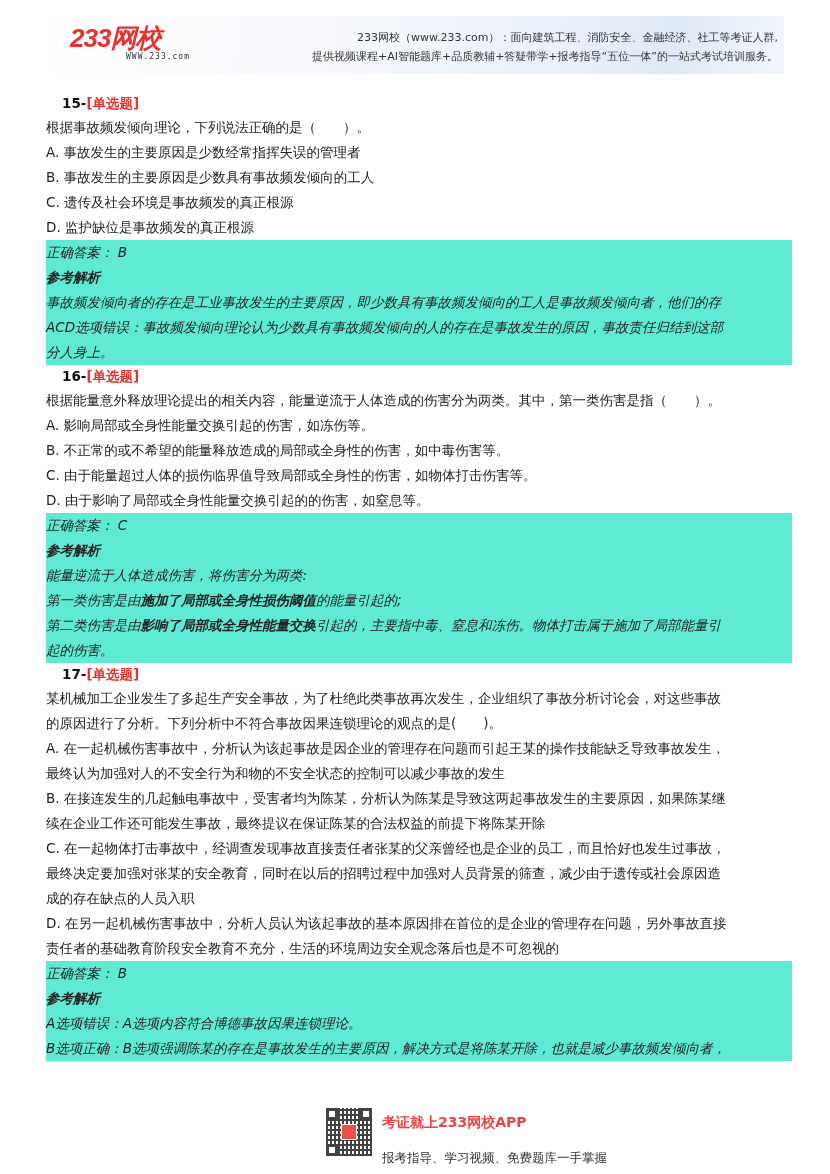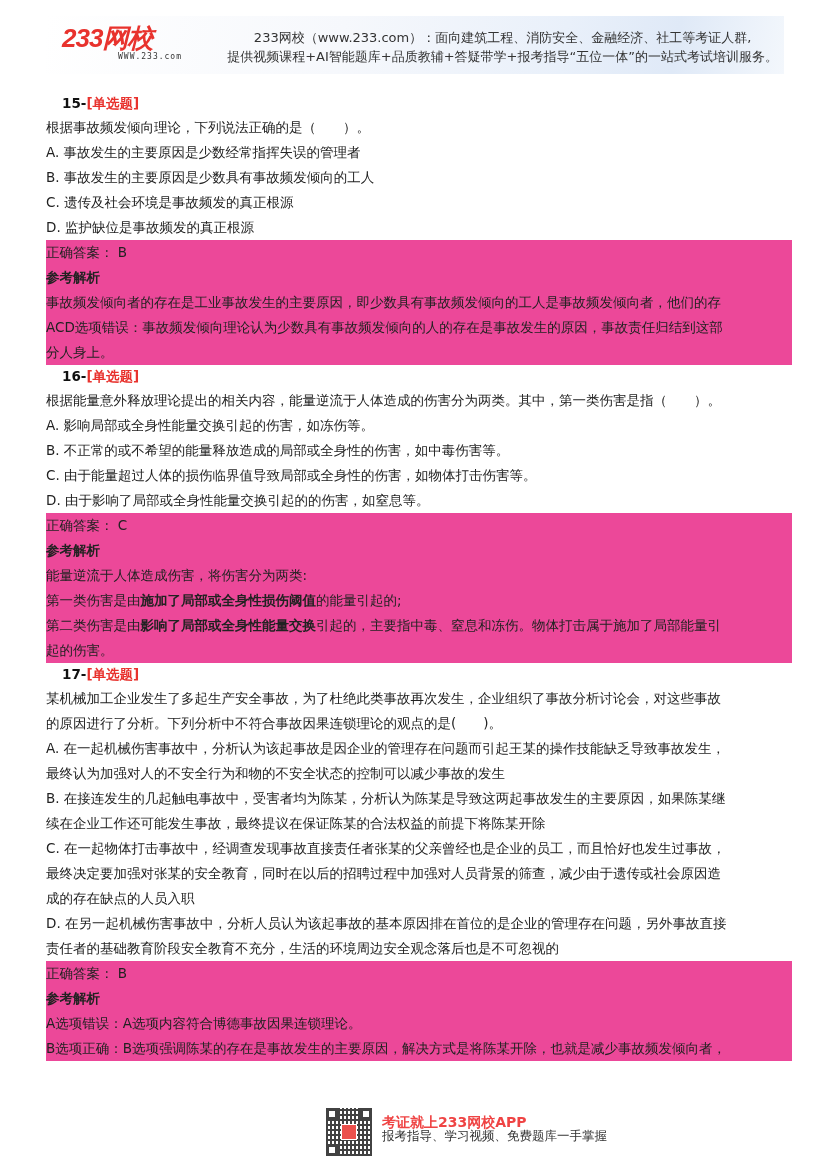--- a/index.html
+++ b/index.html
@@ -4,58 +4,58 @@
   <style>
     * { box-sizing: border-box; margin: 0; padding: 0; }
     body {
       width: 830px; height: 1174px; background: #ffffff; position: relative; overflow: hidden;
       font-family: "DejaVu Sans", "Liberation Sans", sans-serif; color: #222;
     }
     .header {
       position: absolute; left: 46px; top: 16px; width: 738px; height: 58px;
       background: linear-gradient(100deg, #ffffff 0%, #f6f8fc 40%, #e9f0fa 70%, #dfe9f7 85%, #f3f7fc 100%);
     }
-    .logo { position: absolute; left: 16px; top: 8px; width: 120px; height: 44px; }
+    .logo { position: absolute; left: 24px; top: 8px; width: 120px; height: 44px; }
     .logo-main {
       font-family: "Liberation Sans", sans-serif; font-weight: bold; font-style: italic;
       color: #e8322d; font-size: 26px; letter-spacing: -1px; line-height: 28px;
     }
     .logo-sub {
       font-family: "DejaVu Sans Mono", monospace; font-size: 8px; color: #333;
       letter-spacing: 1px; margin-left: 18px; line-height: 10px; text-align: right;
     }
     .slogan {
-      position: absolute; right: 6px; top: 12px; text-align: center;
-      font-size: 13px; color: #333; line-height: 19px;
+      position: absolute; right: 6px; top: 12px; text-align: right;
+      font-size: 11px; color: #333; line-height: 19px;
     }
     .content { position: absolute; left: 46px; top: 92px; width: 746px; }
     .q-head { font-size: 13.5px; font-weight: bold; color: #111; height: 23px; line-height: 23px; margin-left: 16px; }
     .q-tag { color: #e8322d; }
     .line { font-size: 13.5px; line-height: 25px; color: #222; }
-    .block { background: #ec4899; }
+    .block { background: #5eead4; font-style: italic; }
     .ans-line { font-size: 13.5px; line-height: 25px; }
     .analysis-title { font-size: 13.5px; font-weight: bold; line-height: 25px; }
     b { font-weight: bold; }
     .footer { position: absolute; left: 326px; top: 1108px; width: 300px; height: 54px; }
     .qr {
       position: absolute; left: 0; top: 0; width: 46px; height: 48px;
       background:
         repeating-linear-gradient(0deg, #222 0 2px, transparent 2px 5px),
         repeating-linear-gradient(90deg, #222 0 2px, #fff 2px 4px);
       opacity: 0.85;
     }
     .qr-center {
       position: absolute; left: 15px; top: 16px; width: 16px; height: 16px;
       background: #e8322d; border: 1px solid #fff;
     }
     .qr-corner { position: absolute; width: 12px; height: 12px; border: 3px solid #222; background: #fff; }
     .footer-title {
       position: absolute; left: 56px; top: 6px; font-size: 14px; font-weight: bold; color: #ef4444;
     }
-    .footer-sub { position: absolute; left: 56px; top: 20px; font-size: 12.5px; color: #333; font-family: Liberation Serif, serif; }
+    .footer-sub { position: absolute; left: 56px; top: 42px; font-size: 12.5px; color: #333; font-family: Liberation Serif, serif; }
   </style>
 </head>
 <body>
 
 <div class="header">
   <div class="logo">
     <div class="logo-main">233网校</div>
     <div class="logo-sub">WWW.233.com</div>
   </div>
   <div class="slogan">

